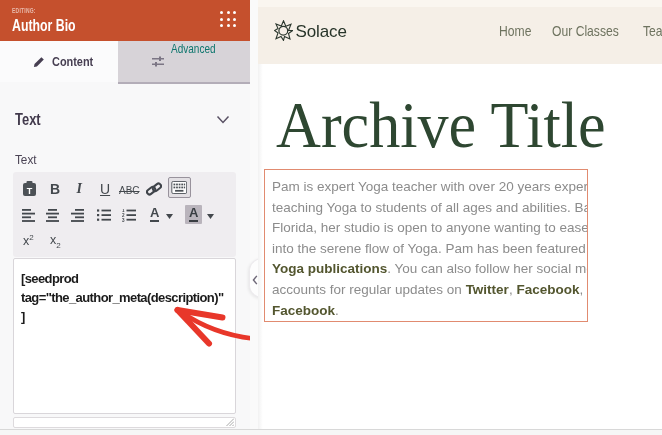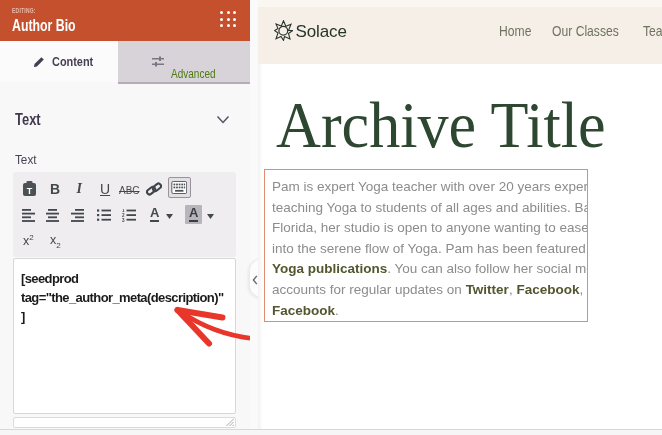--- a/index.html
+++ b/index.html
@@ -77,21 +77,21 @@
 <div id="tabadv" class="abs"></div>
 <div id="tabadvline" class="abs"></div>
 <svg class="abs" style="left:33px;top:56px" width="12" height="12" viewBox="0 0 16 16">
     <path d="M11.2 1.6 l3.2 3.2 L5.2 14 l-4 .8 .8-4 z" fill="#463e51"></path>
   </svg>
 <div class="tabtxt abs" style="left:52px;top:54px;color:#463e51;font-weight:700"><span class="sx" style="transform:scaleX(.84)">Content</span></div>
 <svg class="abs" style="left:152px;top:56px" width="12" height="11" viewBox="0 0 12 11" stroke="#7b7584" stroke-width="1.4" fill="none">
   <path d="M0 2.8 h12 M0 8.2 h12"></path>
     <path d="M8 0.6 v4.4 M4 6 v4.4" stroke-width="2"></path>
 </svg>
-<div class="tabtxt abs" style="left:171px;top:66px;color:#4d7c0f"><span class="sx" style="transform:scaleX(.77)">Advanced</span></div>
+<div class="tabtxt abs" style="left:171px;top:41px;color:#0f766e"><span class="sx" style="transform:scaleX(.77)">Advanced</span></div>
 
 <div class="abs" style="left:14.5px;top:111px;font-size:16px;font-weight:700;color:#423a4c"><span class="sx" style="transform:scaleX(.81)">Text</span></div>
 <svg class="abs" style="left:216px;top:115px" width="14" height="9" viewBox="0 0 14 9" fill="none" stroke="#595164" stroke-width="1.5">
     <path d="M1.5 1.5 L7 7.5 L12.5 1.5"></path>
   </svg>
 <div class="abs" style="left:14.5px;top:151.5px;font-size:13.5px;color:#4b4455"><span class="sx" style="transform:scaleX(.87)">Text</span></div>
 
 <div id="toolbar" class="abs">
 
   <svg style="left:10px;top:9px" width="13" height="15" viewBox="0 0 13 15">

